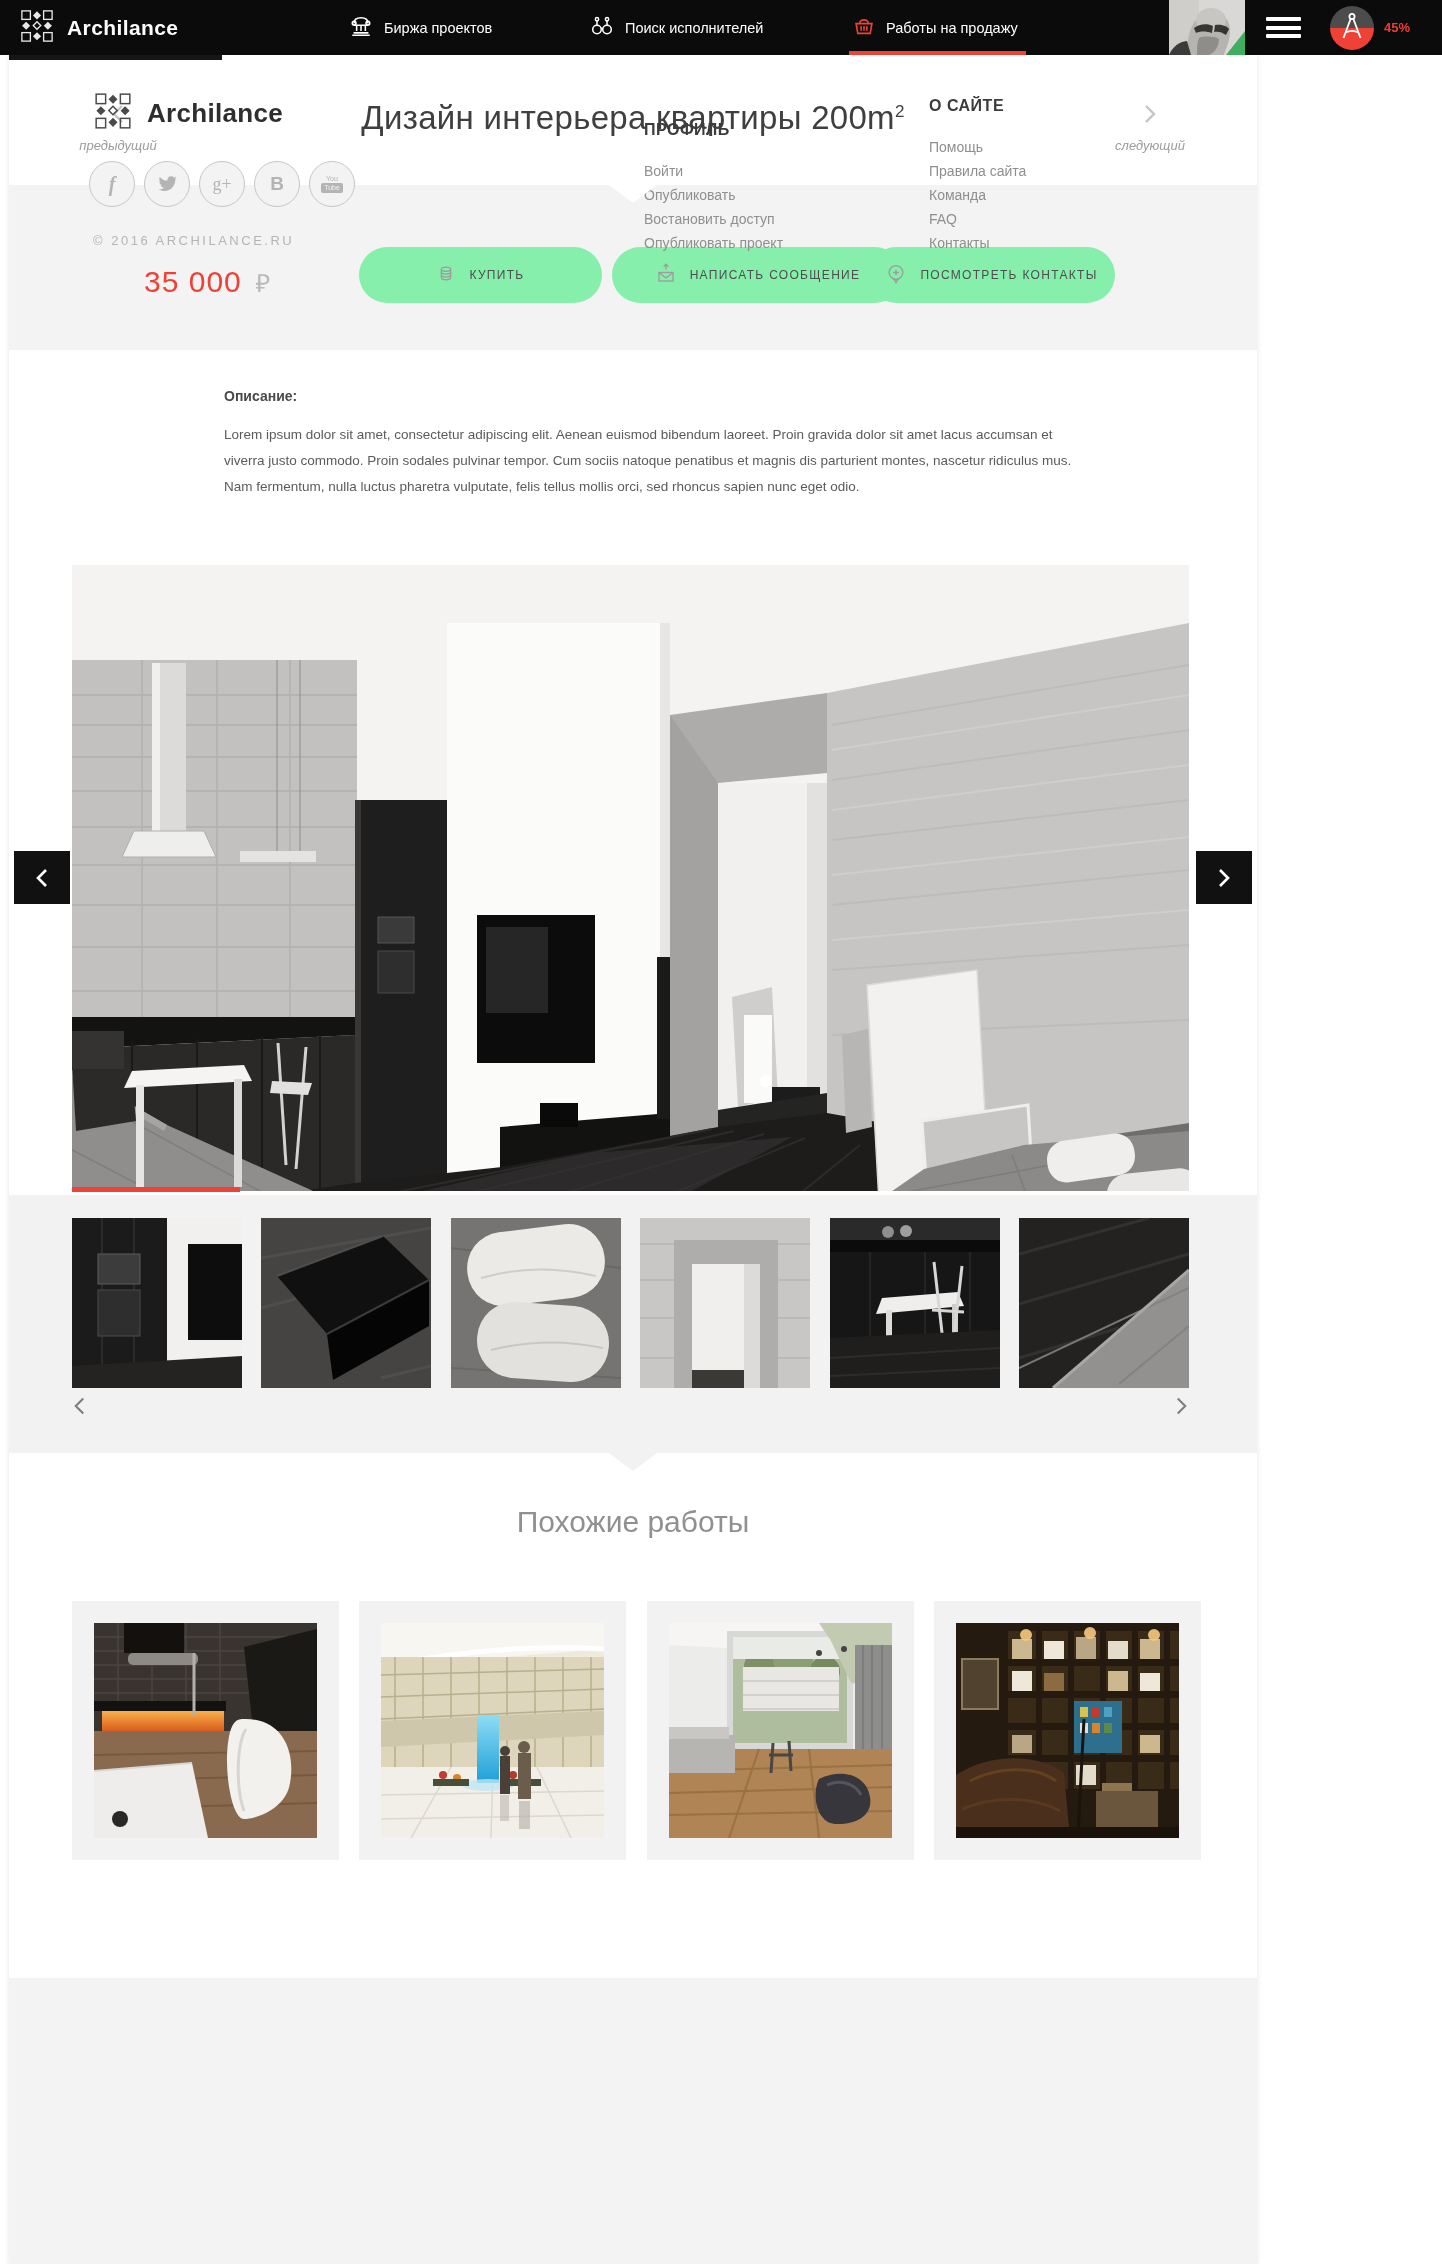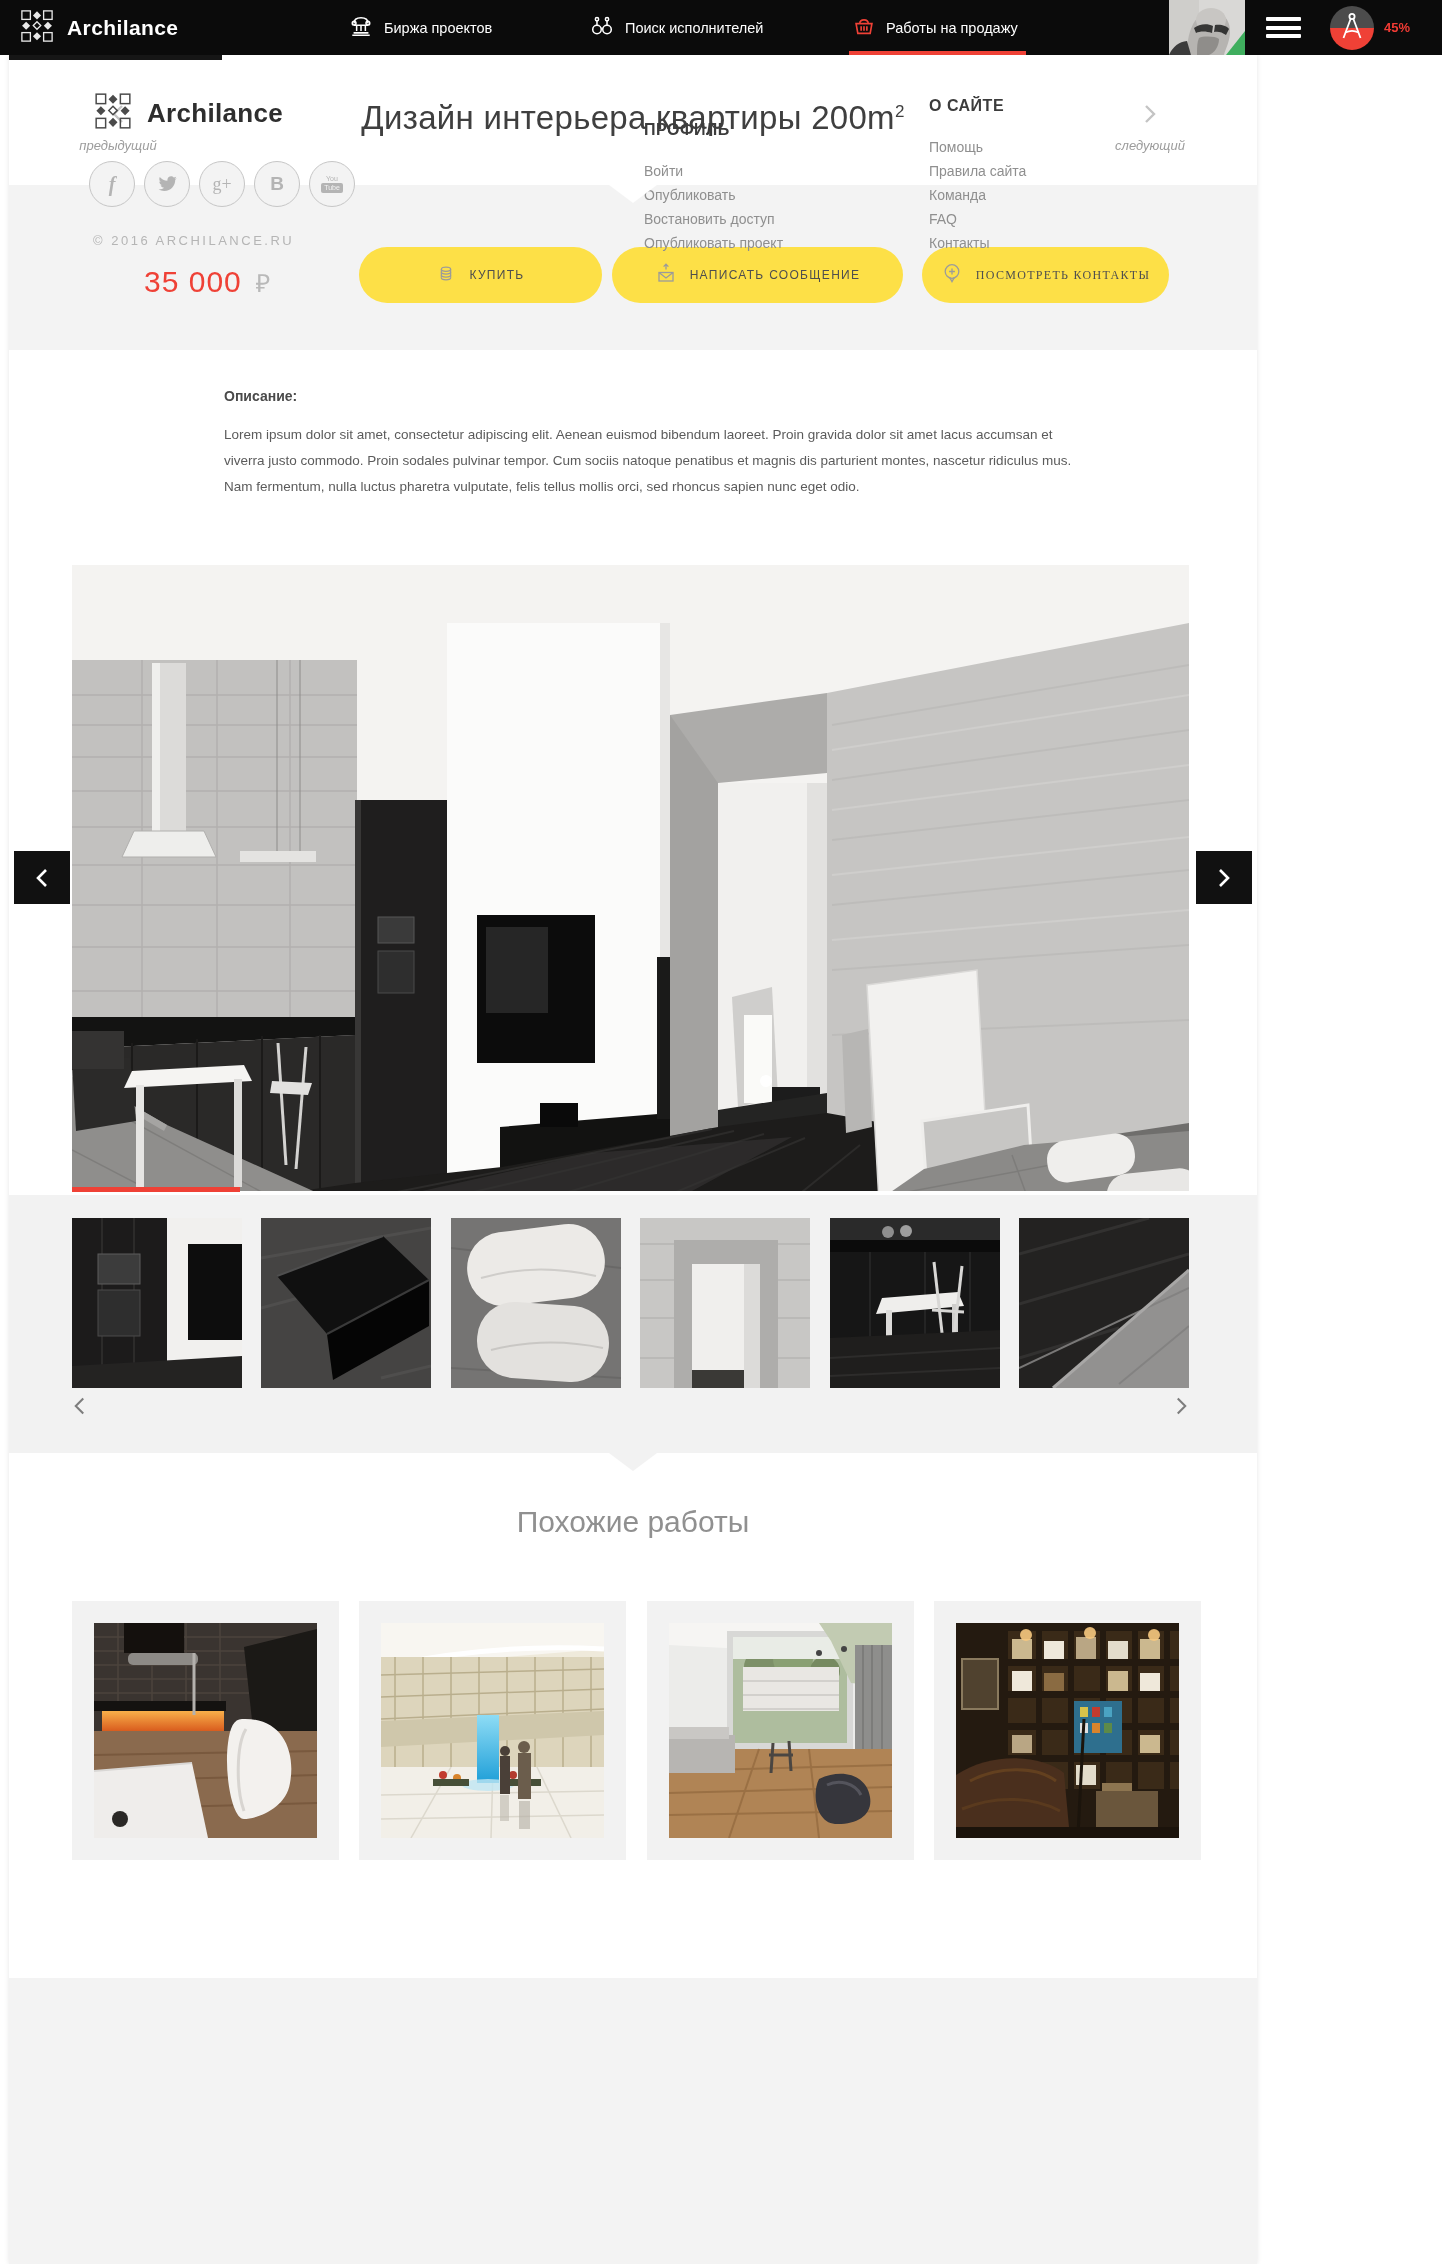--- a/index.html
+++ b/index.html
@@ -43,26 +43,26 @@
   .page-title sup { font-size:17px; }
   .pager { position:absolute; top:48px; width:90px; text-align:center; cursor:pointer; }
   .pager-prev { left:64px; }
   .pager-next { left:1096px; }
   .pager-label { display:block; margin-top:9px; font-size:13px; font-style:italic; color:#9c9c9c; }
 
   
   .price { position:absolute; left:135px; top:62px; height:56px; display:flex; align-items:center; padding-top:14px; }
   .price-value { color:#ef4136; font-size:30px; letter-spacing:1px; }
   .price-cur { color:#b9b9b9; font-size:25px; margin-left:14px; }
-  .pill { position:absolute; top:62px; height:56px; background:#fde047; border:none; border-radius:28px;
+  .pill { position:absolute; top:62px; height:56px; background:#86efac; border:none; border-radius:28px;
           display:flex; align-items:center; justify-content:center; gap:13px;
           font-family:"Liberation Sans",sans-serif; font-size:12px; letter-spacing:1.3px; color:#4e4e4e; cursor:pointer; }
   .pill-buy { left:350px; width:243px; }
   .pill-msg { left:603px; width:291px; }
-  .pill-contacts { left:913px; width:247px;font-family:Liberation Serif, serif; }
+  .pill-contacts { left:859px; width:247px; }
 
   
   .desc-label { position:absolute; left:215px; top:38px; font-size:14px; font-weight:bold; color:#4a4a4a; }
   .desc-text  { position:absolute; left:215px; top:72px; width:866px; font-size:13.5px; color:#5b5b5b; line-height:26px; }
 
   
   .main-photo { position:absolute; left:63px; top:0; width:1117px; height:626px; display:block; }
   .photo-progress { position:absolute; left:63px; top:622px; width:168px; height:5px; background:#ef4136; z-index:3; }
   .photo-arrow { position:absolute; top:286px; width:56px; height:53px; background:#111; display:flex; align-items:center; justify-content:center; cursor:pointer; z-index:4; }
   .photo-arrow-left { left:5px; } .photo-arrow-right { left:1187px; }

